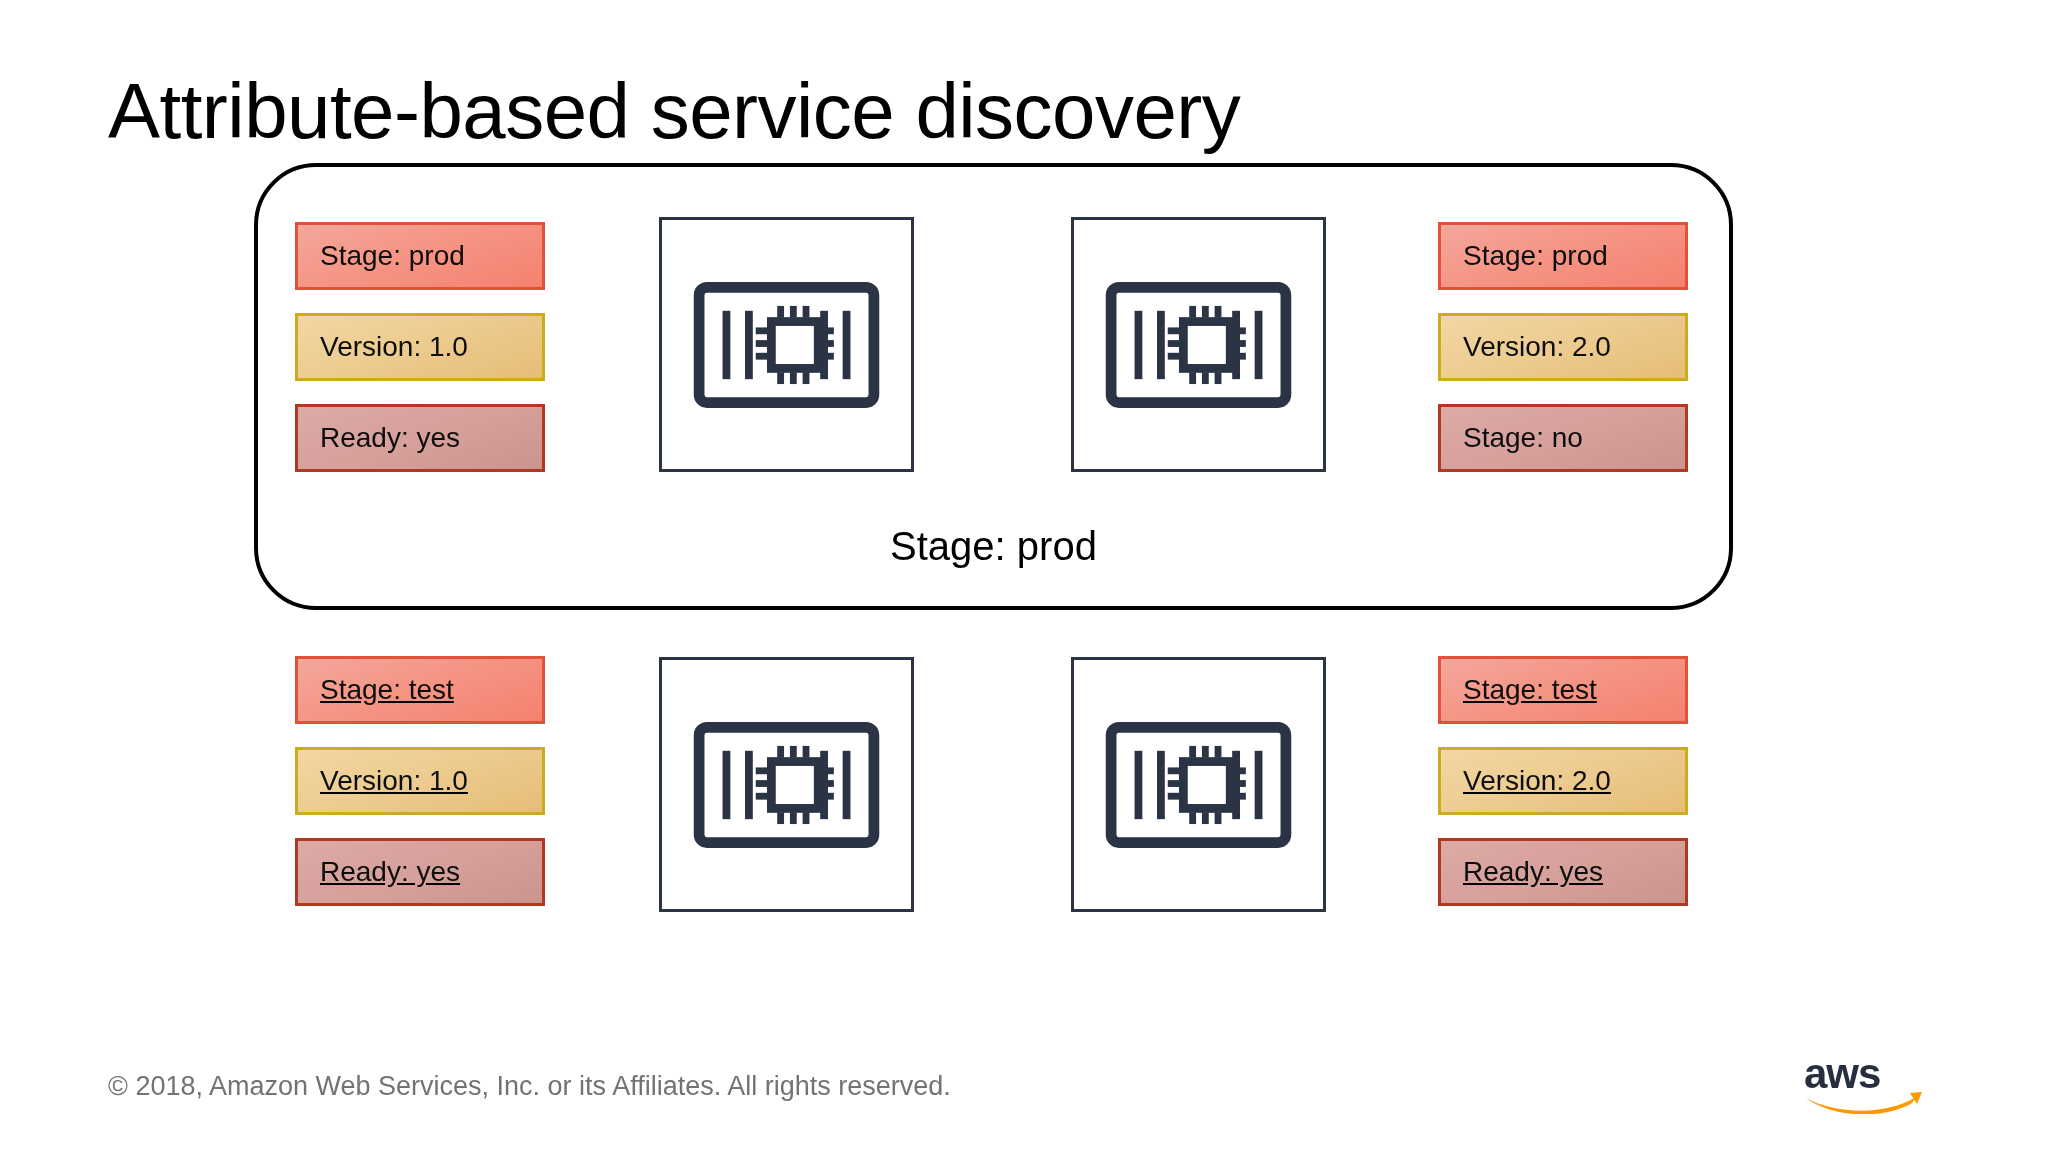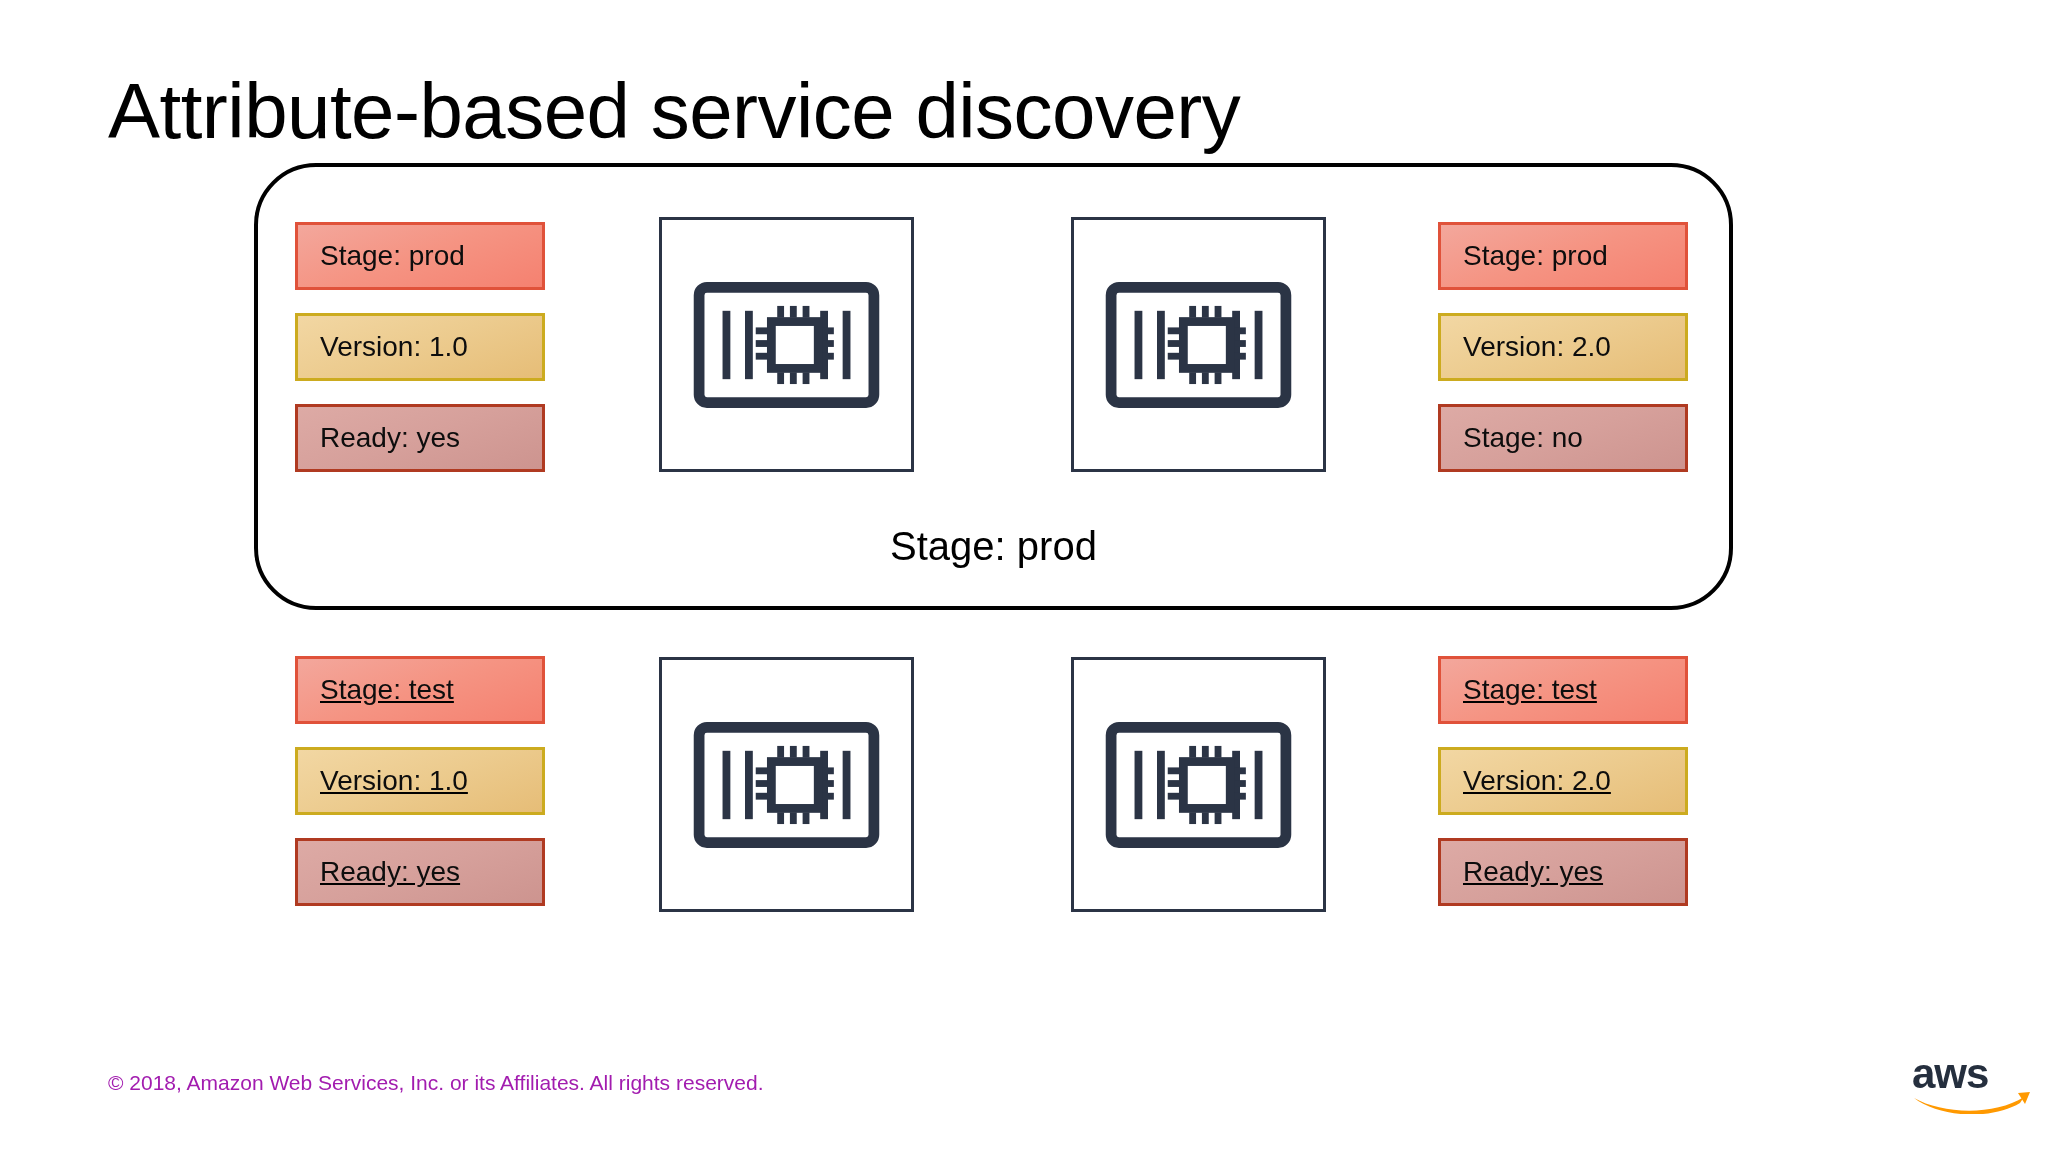--- a/index.html
+++ b/index.html
@@ -114,29 +114,29 @@
   .node-icon.row-top    { top: 217px; }
   .node-icon.row-bottom { top: 657px; }
 
   .node-icon svg { display: block; width: 100%; height: 100%; }
 
   
   #footer-copyright {
     position: absolute;
     left: 108px;
     top: 1071px;
-    font-size: 21px;
-    color: #a21caf;
+    font-size: 27px;
+    color: #737373;
     font-family: "Liberation Sans", sans-serif;
     white-space: nowrap;
   }
 
   #aws-logo {
     position: absolute;
-    left: 1908px;
+    left: 1800px;
     top: 1048px;
     width: 130px;
     height: 66px;
   }
   #aws-logo svg { display: block; width: 100%; height: 100%; }
 </style>
 </head>
 <body>
 
 <div id="slide">

